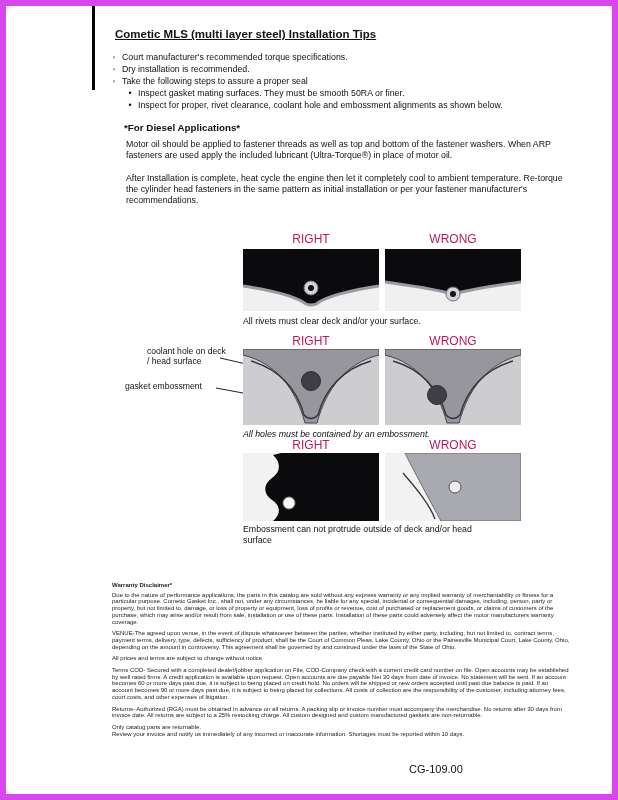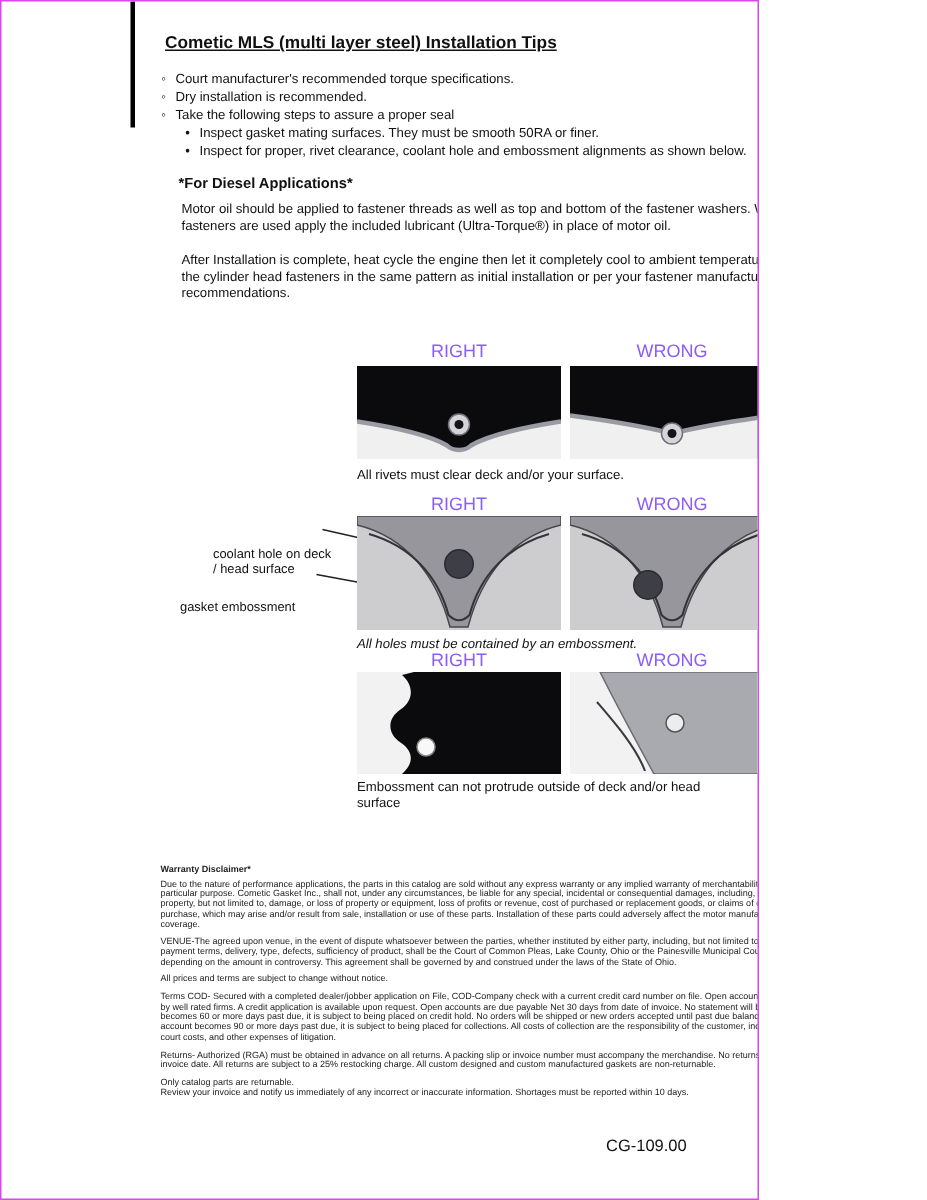--- a/index.html
+++ b/index.html
@@ -1,35 +1,35 @@
 <!DOCTYPE html>
 <html><head>
 <meta charset="utf-8">
 <style>
   * { margin:0; padding:0; box-sizing:border-box; }
   html,body { background:#fff; }
   .page {
-    position:relative; width:506px; height:800px; background:#ffffff;
+    position:relative; width:618px; height:800px; background:#ffffff;
     font-family:"Liberation Sans", sans-serif; color:#111; overflow:hidden;
-    border:1px solid #d946ef;
+    border:6px solid #d946ef;
   }
   .reg-mark { position:absolute; left:86px; top:0; width:3px; height:84px; background:#000; }
   .title { position:absolute; left:109px; top:22px; font-size:11.5px; font-weight:700; text-decoration:underline; }
   .bullets { position:absolute; left:104px; top:45px; width:470px; font-size:8.8px; line-height:12px; }
   .bullet { display:flex; gap:4px; }
   .bullet .m { width:8px; text-align:center; flex:0 0 auto; }
   .bullet.sub { margin-left:16px; }
   .h2 { position:absolute; left:118px; top:116px; font-size:9.8px; font-weight:700; }
   .para { position:absolute; left:120px; width:442px; font-size:8.8px; line-height:11.2px; }
   .p1 { top:133px; } .p2 { top:167px; }
   .note { position:absolute; left:120px; top:208px; font-size:8.8px; }
-  .dg-head { position:absolute; width:136px; text-align:center; font-size:12px; color:#8b5cf6; }
+  .dg-head { position:absolute; width:136px; text-align:center; font-size:12px; color:#be185d; }
   .panel { position:absolute; width:136px; display:block; }
   .caption { position:absolute; font-size:8.8px; line-height:10.5px; color:#111; }
-  .callout { position:absolute; font-size:8.6px; line-height:10px; color:#111;margin-top:23px; }
+  .callout { position:absolute; font-size:8.6px; line-height:10px; color:#111; }
   .arrows { position:absolute; }
   .smallprint { position:absolute; left:106px; top:576px; width:458px; font-size:6px; line-height:6.7px; color:#222; }
   .smallprint .sp { margin-bottom:5px; }
   .sp-head { font-weight:700; margin-bottom:3px; }
   .footer { position:absolute; left:403px; top:757px; font-size:11px; color:#111; }
 </style>
 </head>
 <body>
 
 <div class="page">

